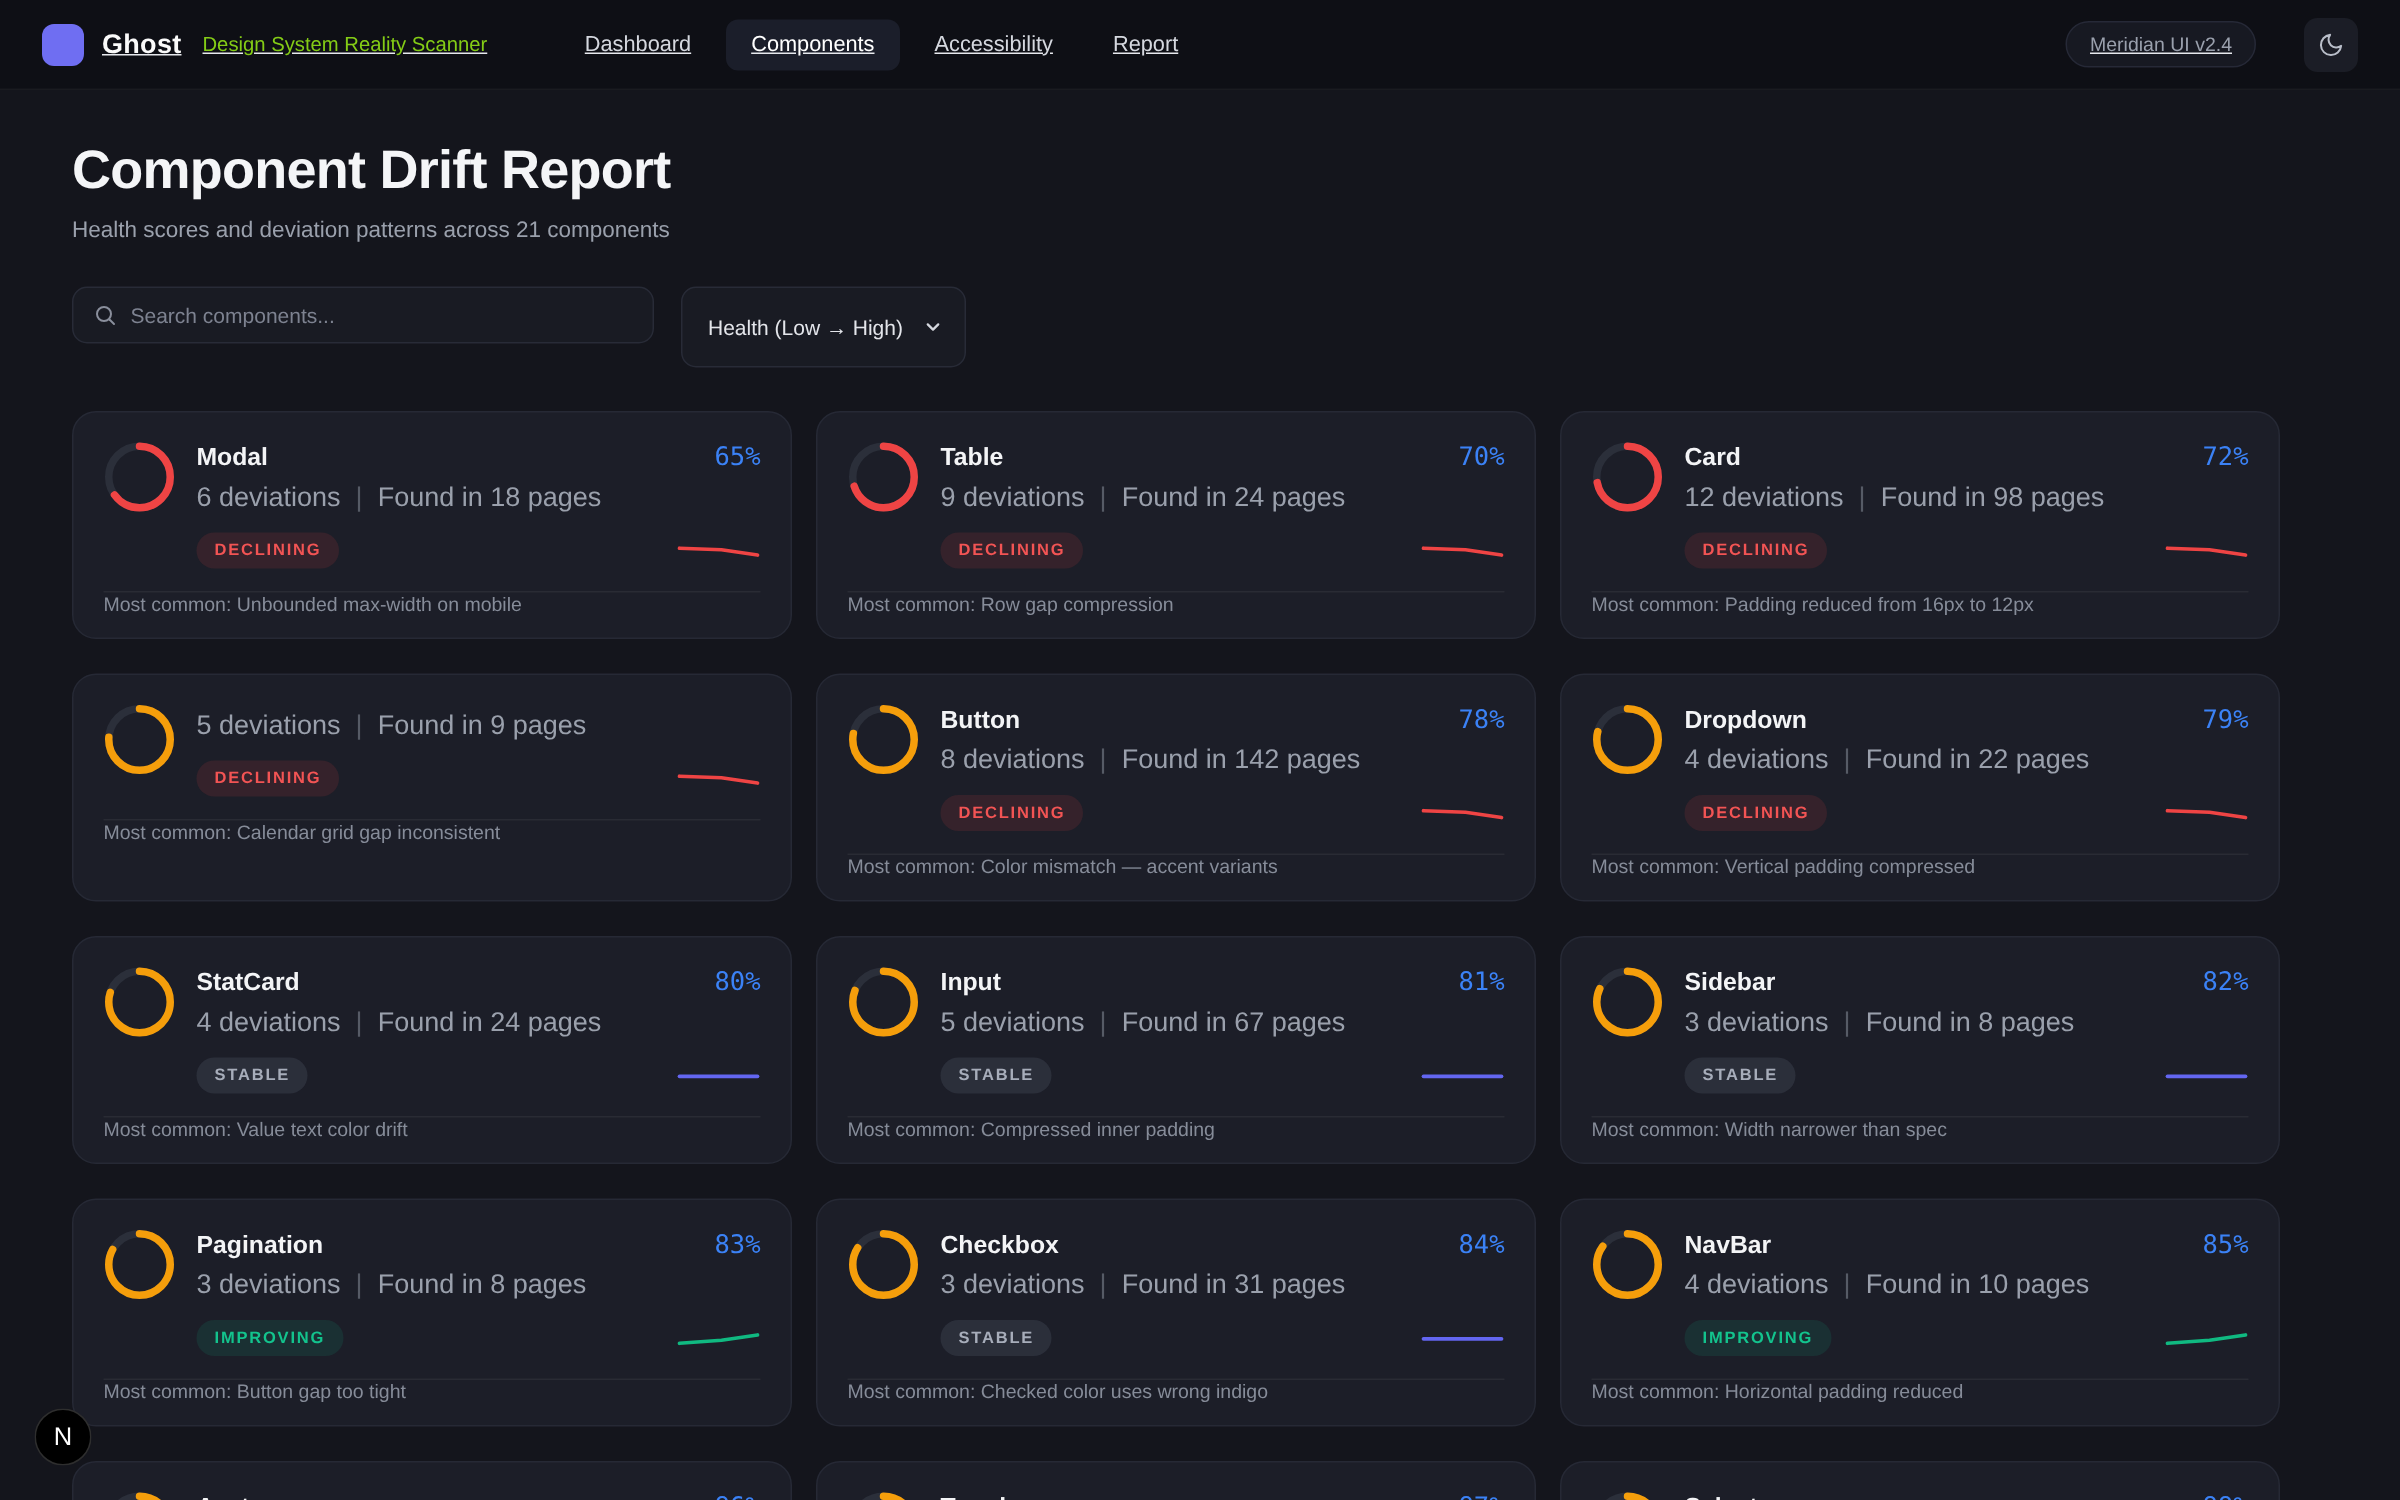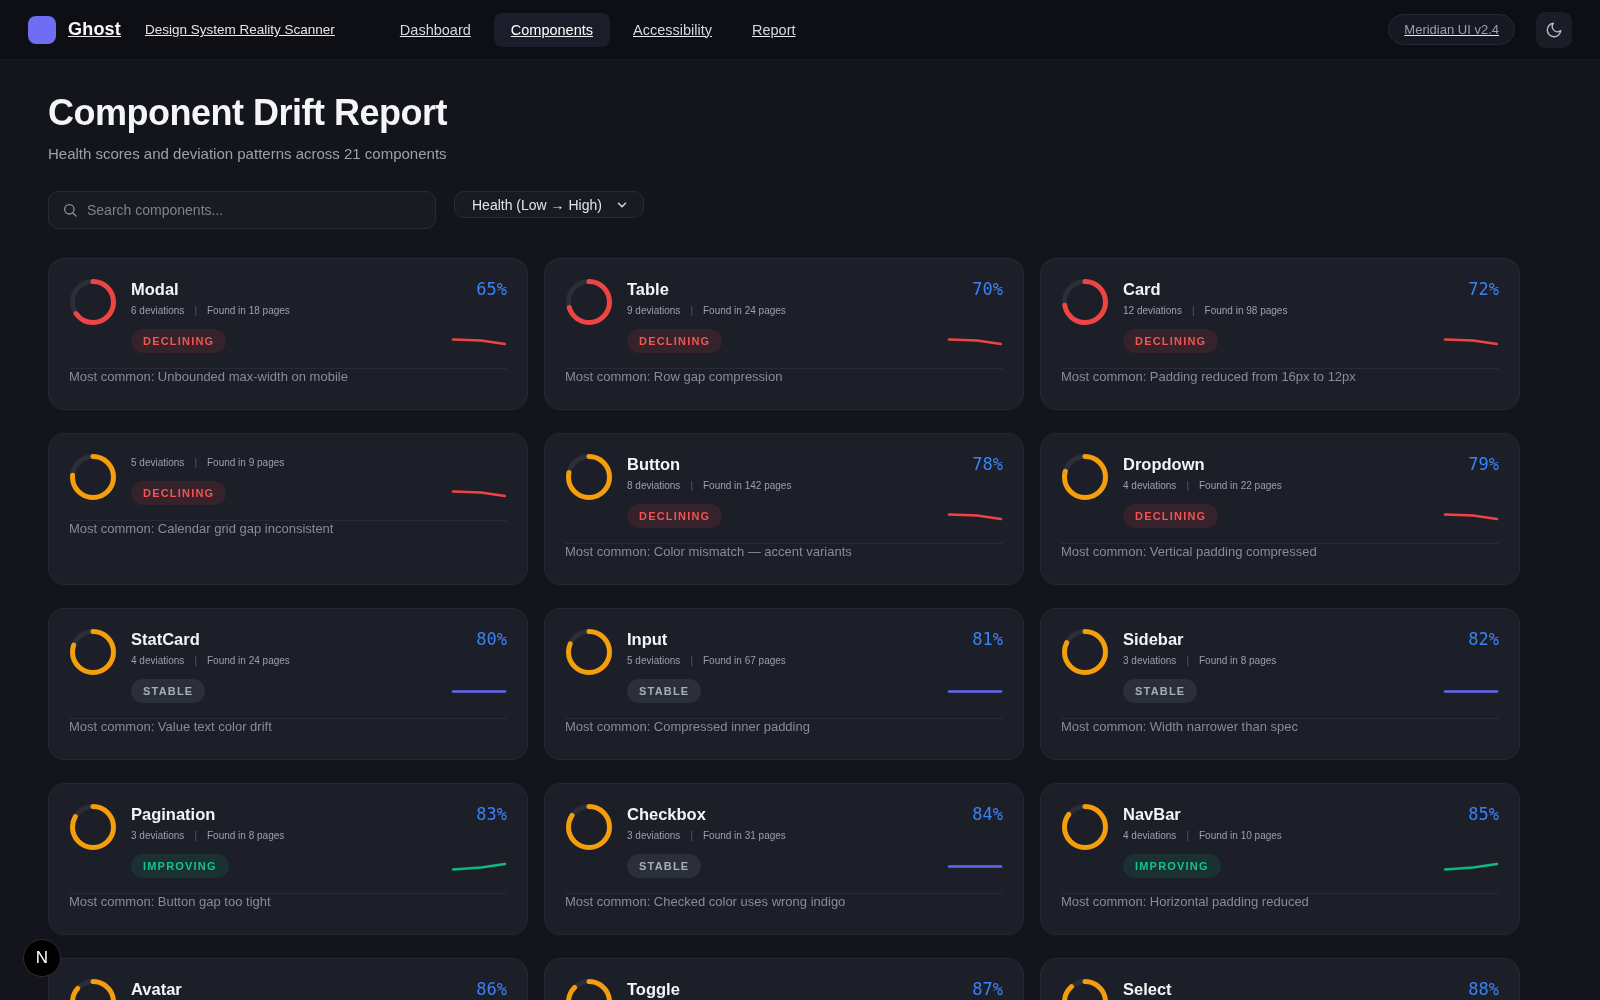--- a/index.html
+++ b/index.html
@@ -12,28 +12,28 @@
 
   
   .topnav {
     height: 60px; background: #0e0f15;
     border-bottom: 1px solid rgba(255,255,255,0.05);
     display: flex; align-items: center; padding: 0 28px; text-decoration: underline;
   }
   .brand { display: flex; align-items: center; gap: 12px; }
   .logo { width: 28px; height: 28px; border-radius: 8px; background: #6f6ef2; }
   .brand-name { font-size: 18px; font-weight: 700; color: #fafafa; letter-spacing: 0.2px; }
-  .brand-tagline { font-size: 13.5px; color: #e5e5e5; margin-left: 12px; }
+  .brand-tagline { font-size: 13.5px; color: #84cc16; margin-left: 2px; }
   .nav-links { display: flex; align-items: center; gap: 6px; margin-left: 48px; }
   .nav-item {
     font-size: 14.5px; color: #d5d8df; padding: 9px 17px; border-radius: 8px;
     cursor: pointer; background: transparent; border: none; font-family: inherit;
   }
   .nav-item.active { background: #1b1e2a; color: #ffffff; }
-  .nav-right { margin-left: auto; display: flex; align-items: center; gap: 21px; }
+  .nav-right { margin-left: auto; display: flex; align-items: center; gap: 32px; }
   .version-pill {
     font-size: 13px; color: #9aa0ad; background: #171922;
     border: 1px solid #262937; border-radius: 999px; padding: 7px 15px;
   }
   .theme-btn {
     width: 36px; height: 36px; border-radius: 9px; background: #1b1d26;
     display: flex; align-items: center; justify-content: center; cursor: pointer;
     border: none;
   }
 
@@ -48,21 +48,21 @@
     width: 388px; height: 38px; background: #191b23;
     border: 1px solid #282b37; border-radius: 10px;
     display: flex; align-items: center; padding: 0 13px; gap: 9px;
   }
   .search-box input {
     background: transparent; border: none; outline: none; flex: 1;
     font-size: 14px; color: #e7e9ee; font-family: inherit;
   }
   .search-box input::placeholder { color: #7d8290; }
   .sort-select {
-    height: 27px; background: #191b23; border: 1px solid #282b37; border-radius: 10px;
+    height: 54px; background: #191b23; border: 1px solid #282b37; border-radius: 10px;
     display: flex; align-items: center; gap: 13px; padding: 0 14px 0 17px;
     font-size: 14px; color: #e3e5ea; cursor: pointer;
   }
 
   
   .grid {
     margin-top: 29px;
     display: grid; grid-template-columns: repeat(3, 480px);
     column-gap: 16px; row-gap: 23px;
     grid-auto-rows: 152px;
@@ -73,21 +73,21 @@
   }
   .card-top { display: flex; gap: 14px; }
   .ring { flex: none; margin-top: 2px; }
   .ring circle { fill: none; stroke-width: 5; }
   .ring .ring-track { stroke: #2b2f3a; }
   .ring .ring-value { stroke-linecap: round; }
   .card-content { flex: 1; min-width: 0; }
   .card-row1 { display: flex; justify-content: space-between; align-items: center; margin-top: 3px; }
   .card-name { font-size: 16.5px; font-weight: 700; color: #f3f4f6; }
   .card-pct { font-size: 17px; font-weight: 400; color: #3b82f6; font-family: "DejaVu Sans Mono", monospace; }
-  .card-meta { margin-top: 6px; font-size: 10px; color: #9aa0ac; display: flex; gap: 10px; align-items: center; }
+  .card-meta { margin-top: 6px; font-size: 18px; color: #9aa0ac; display: flex; gap: 10px; align-items: center; }
   .card-meta .sep { color: #565b66; }
   .card-row2 { display: flex; justify-content: space-between; align-items: center; margin-top: 13px; }
   .badge {
     font-size: 11px; font-weight: 700; letter-spacing: 1.2px;
     padding: 6px 12px; border-radius: 999px; text-transform: uppercase;
   }
   .spark { display: block; }
   .spark-line { fill: none; stroke-width: 2.5; stroke-linecap: round; }
   .card-divider { border-top: 1px solid rgba(255,255,255,0.06); margin-top: 15px; }
   .most-common { font-size: 13px; color: #868c99; }

